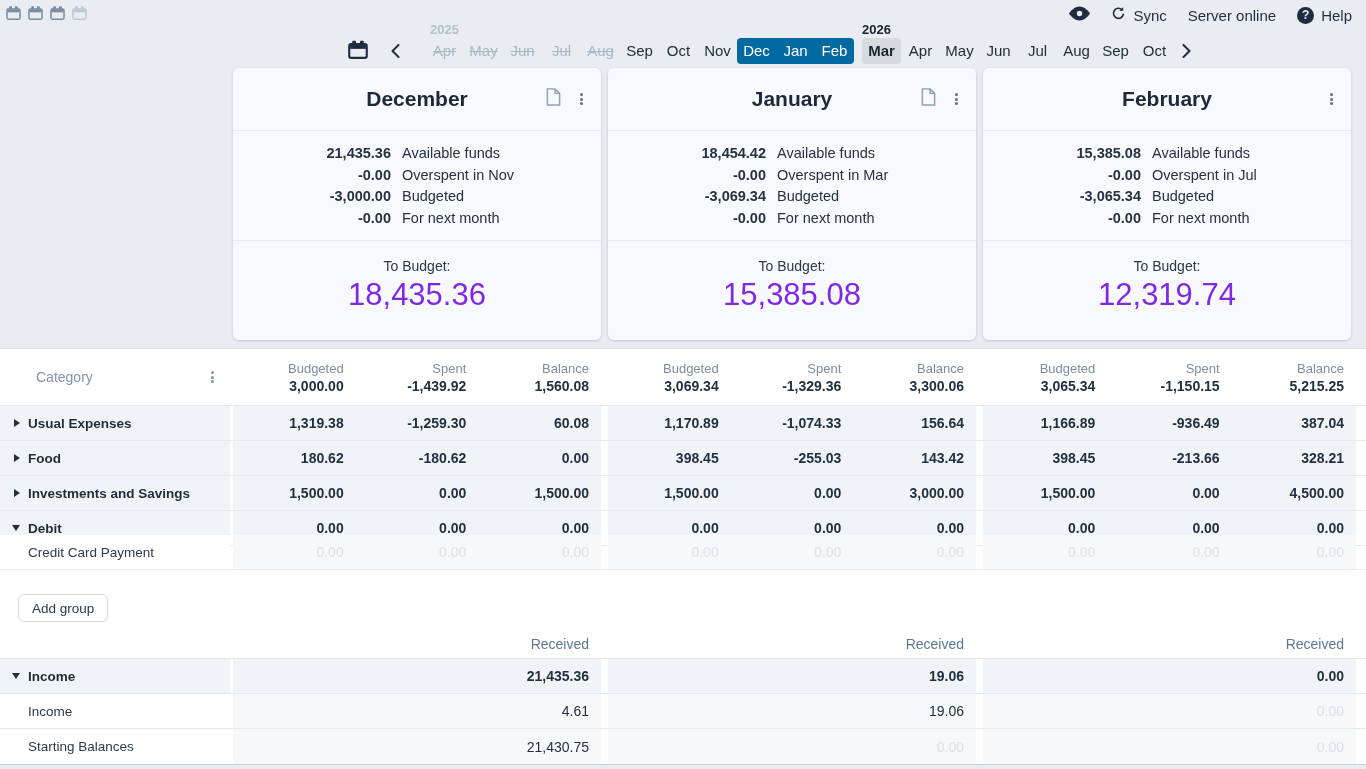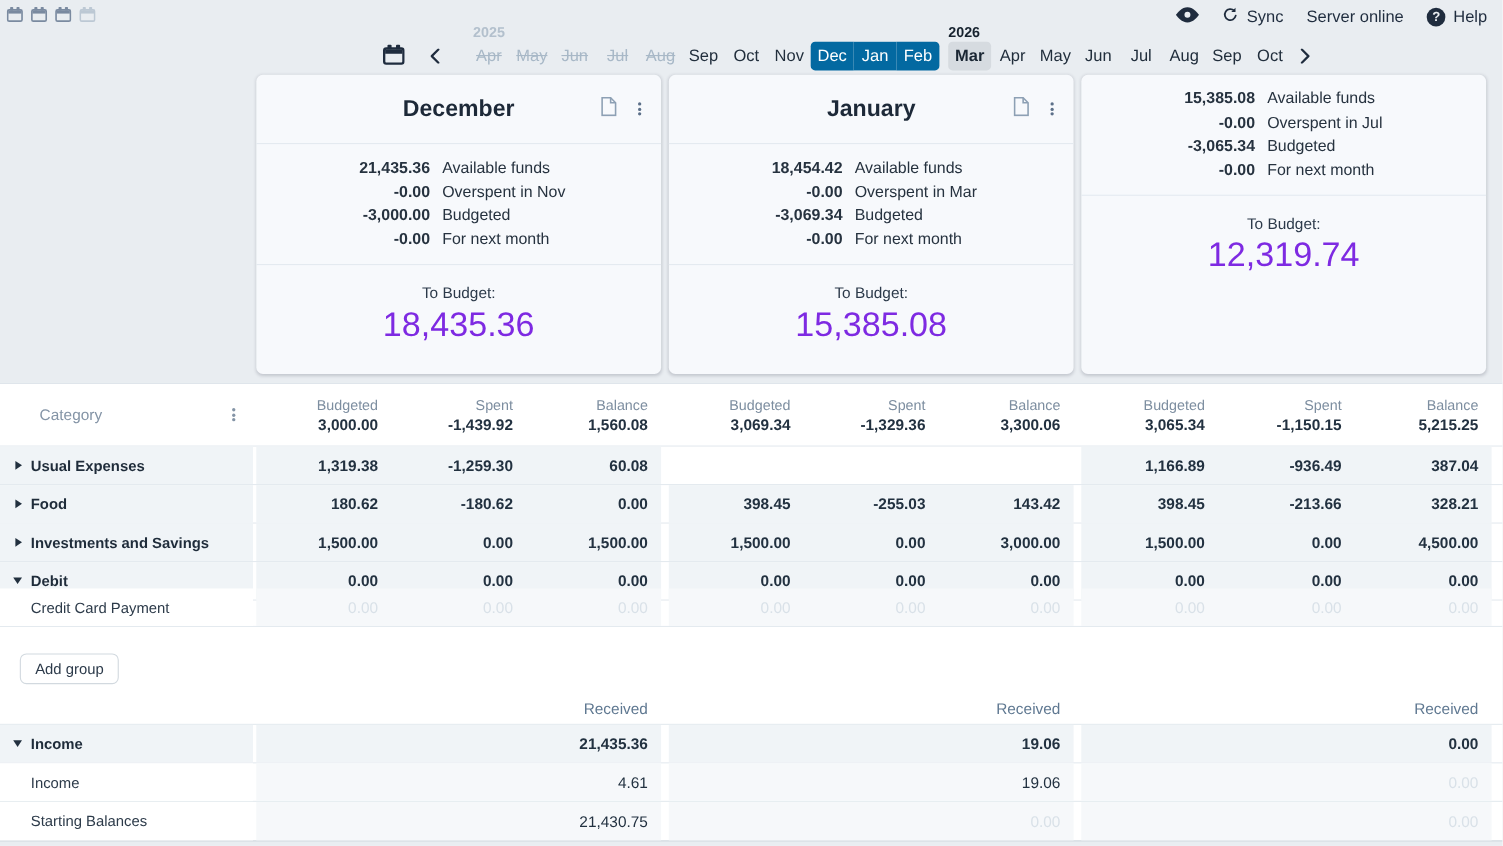--- a/index.html
+++ b/index.html
@@ -249,20 +249,30 @@
             <span class="l">For next month</span>
           </div>
       </div>
       <div class="tob">
         <div class="tob-label">To Budget:</div>
         <div class="tob-value">15,385.08</div>
       </div>
     </div>
 
     <div class="card">
+      <div class="card-head">
+        <span class="card-title">February</span>
+        <span class="card-icons">
+          <span class="kebab">
+              <i></i>
+              <i></i>
+              <i></i>
+            </span>
+        </span>
+      </div>
       <div class="stats">
         <div class="stat">
             <span class="v">15,385.08</span>
             <span class="l">Available funds</span>
           </div>
         <div class="stat">
             <span class="v">-0.00</span>
             <span class="l">Overspent in Jul</span>
           </div>
         <div class="stat">
@@ -339,20 +349,25 @@
     <div class="trow grow r0">
       <div class="ccell">
           <span class="tri-r"></span>
           <span>Usual Expenses</span>
         </div>
       <div class="mg g0">
           <span class="val">1,319.38</span>
           <span class="val">-1,259.30</span>
           <span class="val">60.08</span>
         </div>
+      <div class="mg g1">
+          <span class="val">1,170.89</span>
+          <span class="val">-1,074.33</span>
+          <span class="val">156.64</span>
+        </div>
       <div class="mg g2">
           <span class="val">1,166.89</span>
           <span class="val">-936.49</span>
           <span class="val">387.04</span>
         </div>
     </div>
 
     <div class="trow grow r1">
       <div class="ccell">
           <span class="tri-r"></span>

